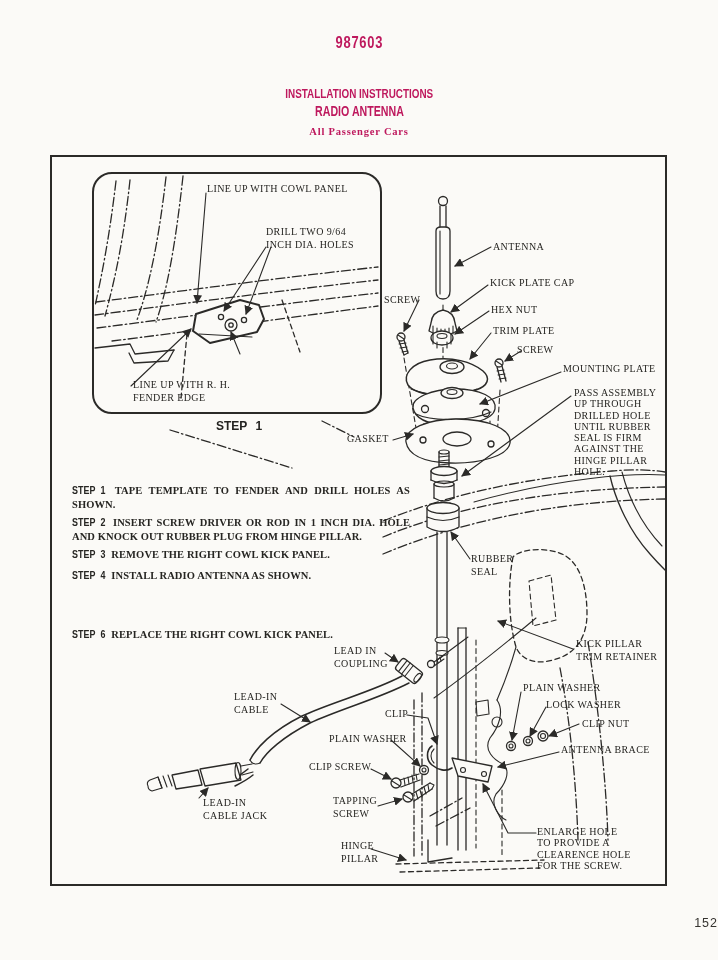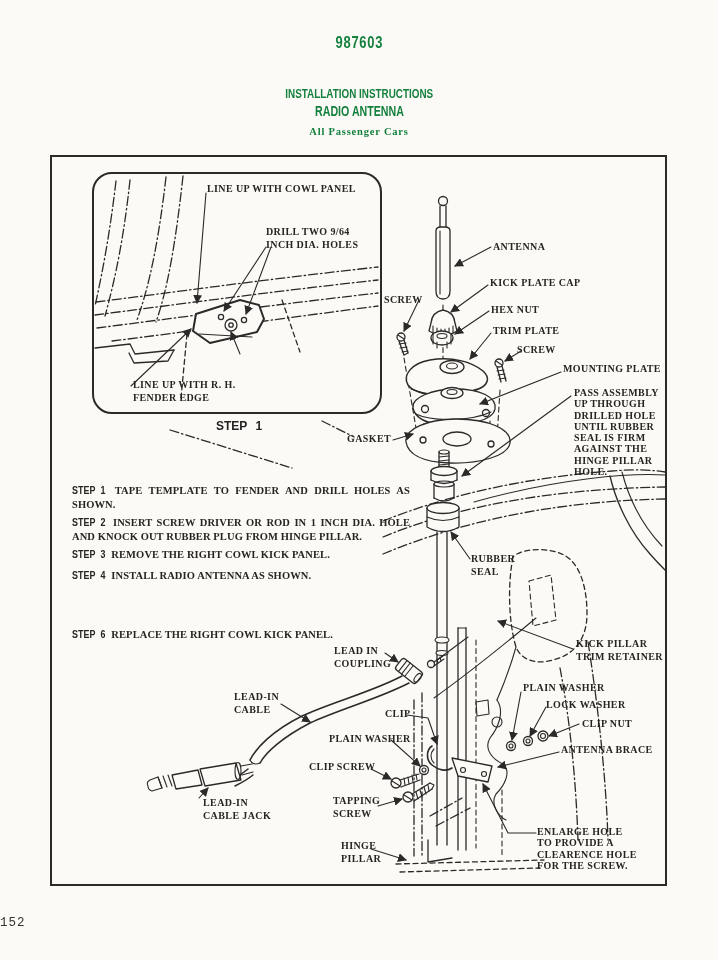--- a/index.html
+++ b/index.html
@@ -1,38 +1,38 @@
 <!DOCTYPE html>
 <html><head>
 <meta charset="utf-8">
 <style>
   html,body{margin:0;padding:0;background:#e8e8e4;}
   .page{position:relative;width:718px;height:960px;background:#fbfaf7;overflow:hidden;
         font-family:"Liberation Serif",serif;color:#262522;}
   .hdr{position:absolute;left:0;width:718px;text-align:center;
-       font-family:"Liberation Sans",sans-serif;font-weight:bold;color:#15803d;}
+       font-family:"Liberation Sans",sans-serif;font-weight:bold;color:#be185d;}
   .cond{display:inline-block;transform:scaleX(0.76);transform-origin:50% 50%;}
   #partno{top:33px;font-size:17px;letter-spacing:1px;}
   #title1{top:86px;font-size:13px;}
   #title2{top:103px;font-size:14px;}
   #subtitle{top:126px;font-size:10.5px;font-family:"Liberation Serif",serif;letter-spacing:0.8px;font-weight:bold;}
   .frame{position:absolute;left:50px;top:155px;width:613px;height:727px;border:2px solid #2b2a28;}
   .inset{position:absolute;left:92px;top:172px;width:286px;height:238px;border:2px solid #2b2a28;border-radius:20px;}
   svg.art{position:absolute;left:0;top:0;pointer-events:none;}
-  .lbl{position:absolute;font-size:10px;font-weight:bold;letter-spacing:0.4px;line-height:12.5px;
+  .lbl{position:absolute;font-size:10px;font-weight:normal;letter-spacing:0.4px;line-height:12.5px;
        white-space:pre-line;color:#262522;}
   .tight{line-height:11.3px;}
   .cap{position:absolute;font-family:"Liberation Sans",sans-serif;font-weight:bold;font-size:12px;
        word-spacing:5px;color:#242321;}
   .step{position:absolute;left:60px;width:338px;margin:12px;font-size:10.5px;font-weight:bold;
         line-height:13.5px;letter-spacing:0.1px;text-align:justify;color:#262522;}
   .stepnum{font-family:"Liberation Sans",sans-serif;display:inline-block;transform:scaleX(0.85);
         transform-origin:0 50%;word-spacing:3px;margin-right:-3px;}
-  #pageno{position:absolute;top:916px;left:0;width:718px;text-align:left;
-        font-family:Liberation Mono, monospace;font-size:12.5px;letter-spacing:1px;color:#35332f;}
+  #pageno{position:absolute;top:916px;left:0;width:718px;text-align:right;
+        font-family:Liberation Sans, sans-serif;font-size:12.5px;letter-spacing:1px;color:#35332f;}
   
   .ink{stroke:#2b2a28;fill:none;stroke-width:1.3;stroke-linecap:round;stroke-linejoin:round;}
   .t{stroke-width:1.1;}
   .b{stroke-width:2;}
   .fp{fill:#fbfaf7;}
   .dd{stroke-dasharray:9 3 1.5 3;}
   .dsh{stroke-dasharray:5 3.5;}
   .ar{marker-end:url(#ah);}
 </style>
 </head>

